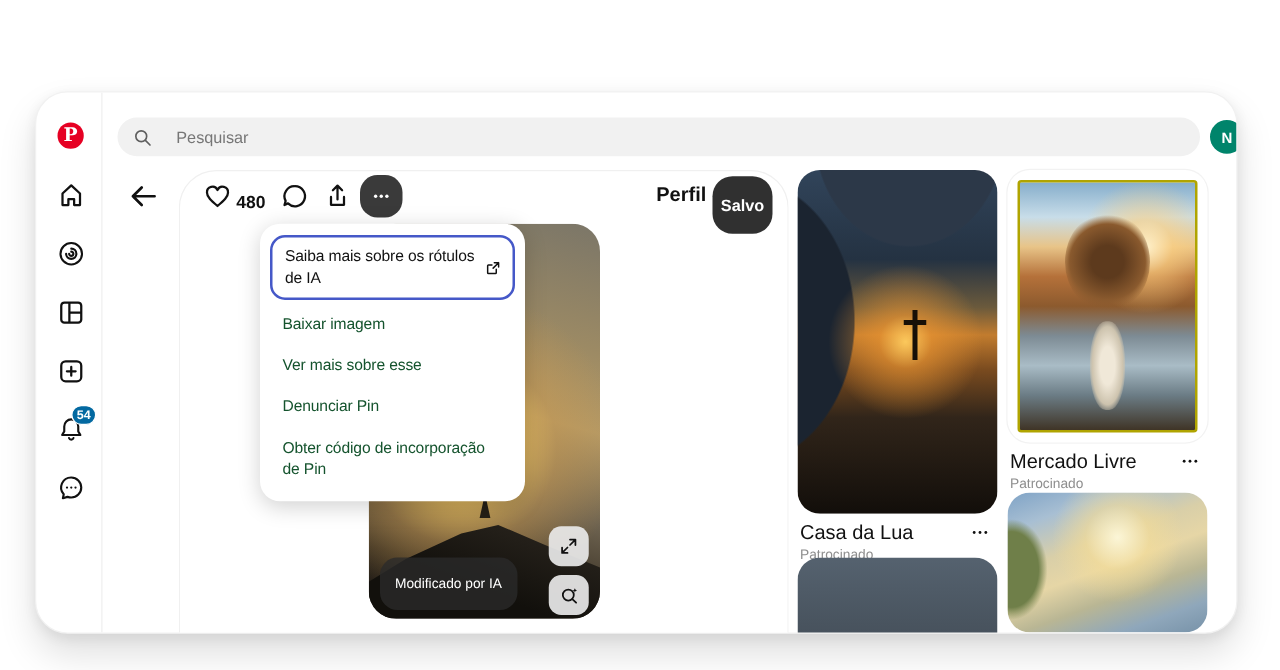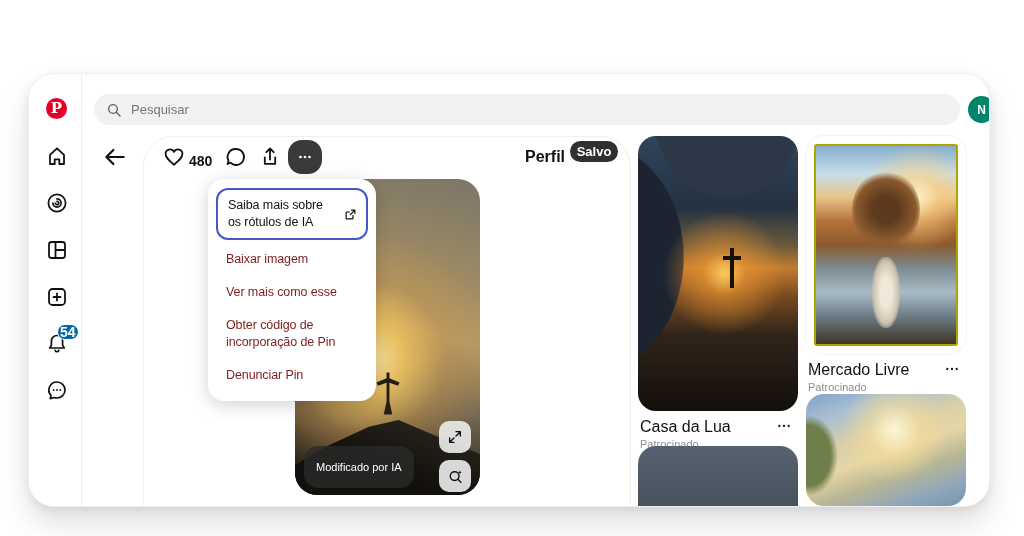--- a/index.html
+++ b/index.html
@@ -8,62 +8,62 @@
   .window{position:absolute;left:28px;top:73px;width:960px;height:432px;background:#fff;
     border-radius:26px;box-shadow:0 16px 30px rgba(0,0,0,.13),0 3px 10px rgba(0,0,0,.07);
     border:1px solid #f1f1f1;overflow:hidden;}
   
   .sidebar{position:absolute;left:0;top:0;width:52px;height:100%;border-right:1px solid #efefef;}
   .side-icon{position:absolute;left:16px;width:24px;height:24px;cursor:pointer}
   .logo-circle{position:absolute;left:17px;top:24px;width:21px;height:21px;border-radius:50%;
     background:#e60023;display:flex;align-items:center;justify-content:center;cursor:pointer}
   .logo-circle span{color:#fff;font-weight:bold;font-size:15px;font-family:"DejaVu Serif",serif;line-height:1}
   .badge{position:absolute;left:12px;top:-7px;min-width:14px;height:14px;border-radius:8px;
-    background:#0369a1;color:#fff;font-size:14px;font-weight:bold;display:flex;align-items:center;
+    background:#0369a1;color:#fff;font-size:10px;font-weight:bold;display:flex;align-items:center;
     justify-content:center;padding:0 2px;border:1.5px solid #fff}
   
   .searchbar{position:absolute;left:65px;top:20px;width:866px;height:31px;border-radius:16px;
     background:#f1f1f1;display:flex;align-items:center;padding:0 12px;box-sizing:border-box;cursor:text}
   .searchbar input{border:none;background:transparent;outline:none;font-size:13px;color:#333;
-    margin-left:7px;width:90%;font-family:"Liberation Sans",sans-serif}
+    margin-left:17px;width:90%;font-family:"Liberation Sans",sans-serif}
   .searchbar input::placeholder{color:#767676}
   .avatar{position:absolute;left:939px;top:22px;width:27px;height:27px;border-radius:50%;
     background:#00846b;color:#fff;font-size:12px;font-weight:bold;display:flex;align-items:center;
     justify-content:center;cursor:pointer}
   
   .panel{position:absolute;left:114px;top:62px;width:486px;height:430px;background:#fff;
     border:1px solid #f0f0f0;border-bottom:none;border-radius:30px 30px 0 0;}
   .back-btn{position:absolute;left:73px;top:70px;width:26px;height:26px;cursor:pointer}
   .act-icon{position:absolute;top:8px;width:24px;height:24px;cursor:pointer}
   .like-count{position:absolute;left:45px;top:16px;font-size:14px;font-weight:bold;color:#111}
   .more-btn{position:absolute;left:144px;top:3px;width:34px;height:34px;border-radius:14px;
     background:#3a3a3a;display:flex;align-items:center;justify-content:center;cursor:pointer}
   .profile-label{position:absolute;left:381px;top:11px;font-size:16px;font-weight:bold;color:#111;cursor:pointer}
-  .save-btn{position:absolute;left:426px;top:4px;width:48px;height:21px;border-radius:16px;
+  .save-btn{position:absolute;left:426px;top:4px;width:48px;height:46px;border-radius:16px;
     background:#303030;color:#fff;font-size:13px;font-weight:bold;display:flex;align-items:center;
     justify-content:center;cursor:pointer}
   
   .main-pin{position:absolute;left:151px;top:42px;width:185px;height:316px;border-radius:22px;
     overflow:hidden;cursor:pointer;
     background:
       radial-gradient(circle at 40% 57%, rgba(255,236,170,.95) 0%, rgba(244,199,96,.85) 16%, rgba(196,150,80,.5) 36%, rgba(120,105,80,0) 60%),
       linear-gradient(195deg,#7b7668 0%,#9c8a64 28%,#b59a66 46%,#6e6350 66%,#342c20 84%,#171310 100%);}
   .rock{position:absolute;left:0;bottom:0;width:100%;height:36%;
     background:linear-gradient(200deg,#3a332a,#12100c 70%);
     clip-path:polygon(0 100%,0 74%,16% 58%,40% 40%,56% 34%,76% 48%,100% 64%,100% 100%);}
   .figure-svg{position:absolute;left:78px;top:192px}
   .ai-badge{position:absolute;left:9px;bottom:7px;height:42px;border-radius:14px;
     background:rgba(42,42,42,.78);color:#fff;font-size:11px;display:flex;align-items:center;
     padding:0 12px;white-space:nowrap}
   .img-btn{position:absolute;right:9px;width:32px;height:32px;border-radius:10px;
     background:rgba(233,233,233,.92);display:flex;align-items:center;justify-content:center;cursor:pointer}
   
-  .menu{position:absolute;left:179px;top:105px;width:168px;background:#fff;border-radius:16px;
+  .menu{position:absolute;left:179px;top:105px;width:212px;background:#fff;border-radius:16px;
     box-shadow:0 4px 18px rgba(0,0,0,.18);padding:9px 8px;box-sizing:border-box;z-index:40}
-  .menu-item{font-size:12.5px;color:#7f1d1d;padding:8px 10px;line-height:17px;cursor:pointer;border-radius:8px;
+  .menu-item{font-size:12.5px;color:#14532d;padding:8px 10px;line-height:17px;cursor:pointer;border-radius:8px;
     letter-spacing:-.1px}
   .menu-item-focus{display:flex;align-items:center;gap:6px;border:2px solid #4558c8;border-radius:12px;
     padding:7px 8px 7px 10px;margin-bottom:3px;cursor:pointer}
   .menu-item-focus .lbl{flex:1;font-size:12.5px;color:#111;line-height:17px;letter-spacing:-.1px}
   
   .pin-col{position:absolute;top:0;width:160px;height:100%}
   .pin-img{border-radius:18px;overflow:hidden;position:absolute;left:0;width:160px;cursor:pointer}
   .pin-title{font-size:16px;font-weight:normal;color:#111;cursor:pointer}
   .pin-sub{font-size:11px;color:#8e8e8e;margin-top:2px}
   .pin-more{position:absolute;right:2px;top:0;width:20px;height:16px;cursor:pointer;display:flex;
@@ -221,23 +221,23 @@
     <div class="menu-item-focus">
       <span class="lbl">Saiba mais sobre os rótulos de IA</span>
       <span>
         <svg width="15" height="15" viewBox="0 0 24 24" fill="none" stroke="#111" stroke-width="1.9" stroke-linecap="round" stroke-linejoin="round">
           <path d="M13.5 5H19v5.5M19 5l-7 7"></path>
           <path d="M16 13.5V18a1 1 0 0 1-1 1H6a1 1 0 0 1-1-1V9a1 1 0 0 1 1-1h4.5"></path>
           </svg>
       </span>
     </div>
     <div class="menu-item">Baixar imagem</div>
-    <div class="menu-item">Ver mais como esse</div>
+    <div class="menu-item">Ver mais sobre esse</div>
+    <div class="menu-item">Denunciar Pin</div>
     <div class="menu-item">Obter código de incorporação de Pin</div>
-    <div class="menu-item">Denunciar Pin</div>
   </div>
 
   <div class="pin-col" style="left:609px">
     <div class="pin-img casa-img">
       <svg class="cross" viewBox="0 0 22 44">
         <rect x="9" y="2" width="4" height="40" fill="#171007"></rect>
         <rect x="2" y="10" width="18" height="4" fill="#171007"></rect>
         </svg>
     </div>
     <div class="meta-row" style="top:344px">

